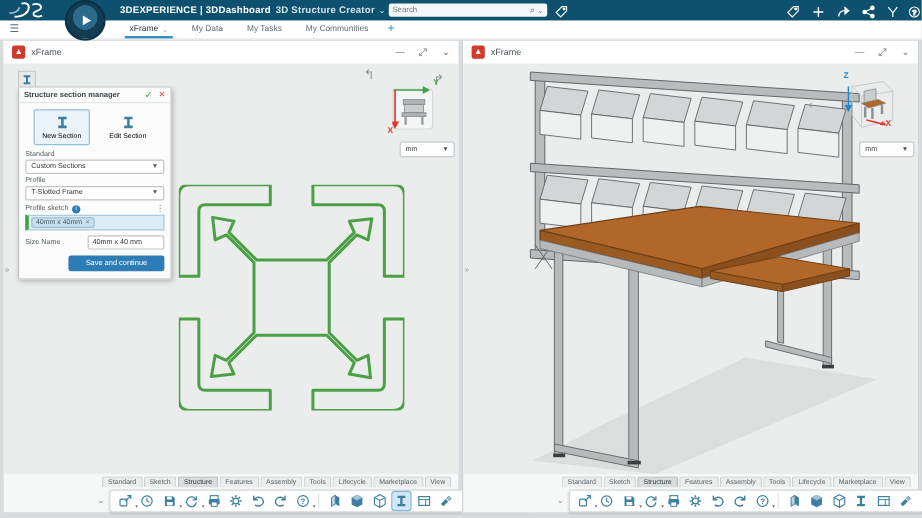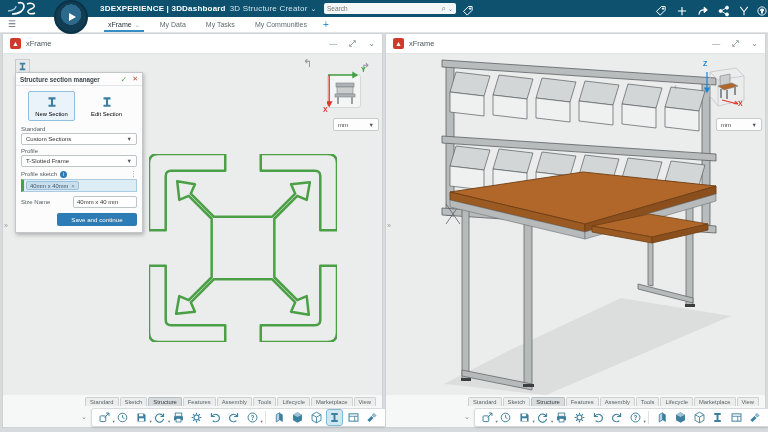--- a/index.html
+++ b/index.html
@@ -10,21 +10,21 @@
   
   #topbar { position:absolute; left:0; top:0; width:768px; height:17px; background:#0e516f; z-index:30; }
   #logo3ds { position:absolute; left:6px; top:1px; width:34px; height:15px; }
   #compass { position:absolute; left:54px; top:0px; width:34px; height:34px; border-radius:50%;
     background:radial-gradient(circle at 50% 42%, #2b6a8c 0 44%, #123c52 45% 74%, #0b2e40 75%);
     border:2px solid #0a3348; z-index:40; display:flex; align-items:center; justify-content:center; }
   #compass .play { width:0; height:0; border-left:7px solid #fff; border-top:4.5px solid transparent;
     border-bottom:4.5px solid transparent; margin-left:2px; }
   #brandtxt { position:absolute; left:100px; top:4px; color:#fff; font-size:8px; letter-spacing:.2px; }
   #brandtxt b { font-weight:bold; }
-  #brandtxt .app { color:#cfe2ec; margin-left:4px; font-weight:normal; }
+  #brandtxt .app { color:#cfe2ec; margin-left:4px; font-weight:bold; }
   #brandtxt .car { color:#cfe2ec; margin-left:3px; font-size:7px; }
   #searchbox { position:absolute; left:324px; top:3px; width:132px; height:11px; background:#f4f7f8;
     border-radius:2px; display:flex; align-items:center; padding:0 3px; }
   #searchbox input { flex:1; border:0; background:transparent; font-size:6.5px; color:#333; outline:none; min-width:0;
     font-family:"Liberation Sans",sans-serif; }
   #searchbox .mag { color:#56788a; font-size:8px; line-height:1; }
   #searchbox .car { color:#56788a; font-size:6px; margin-left:2px; }
   .topicon { position:absolute; top:3px; width:12px; height:12px; color:#fff; }
   .topicon svg { width:100%; height:100%; stroke:#fff; fill:none; stroke-width:1.2; }
 

